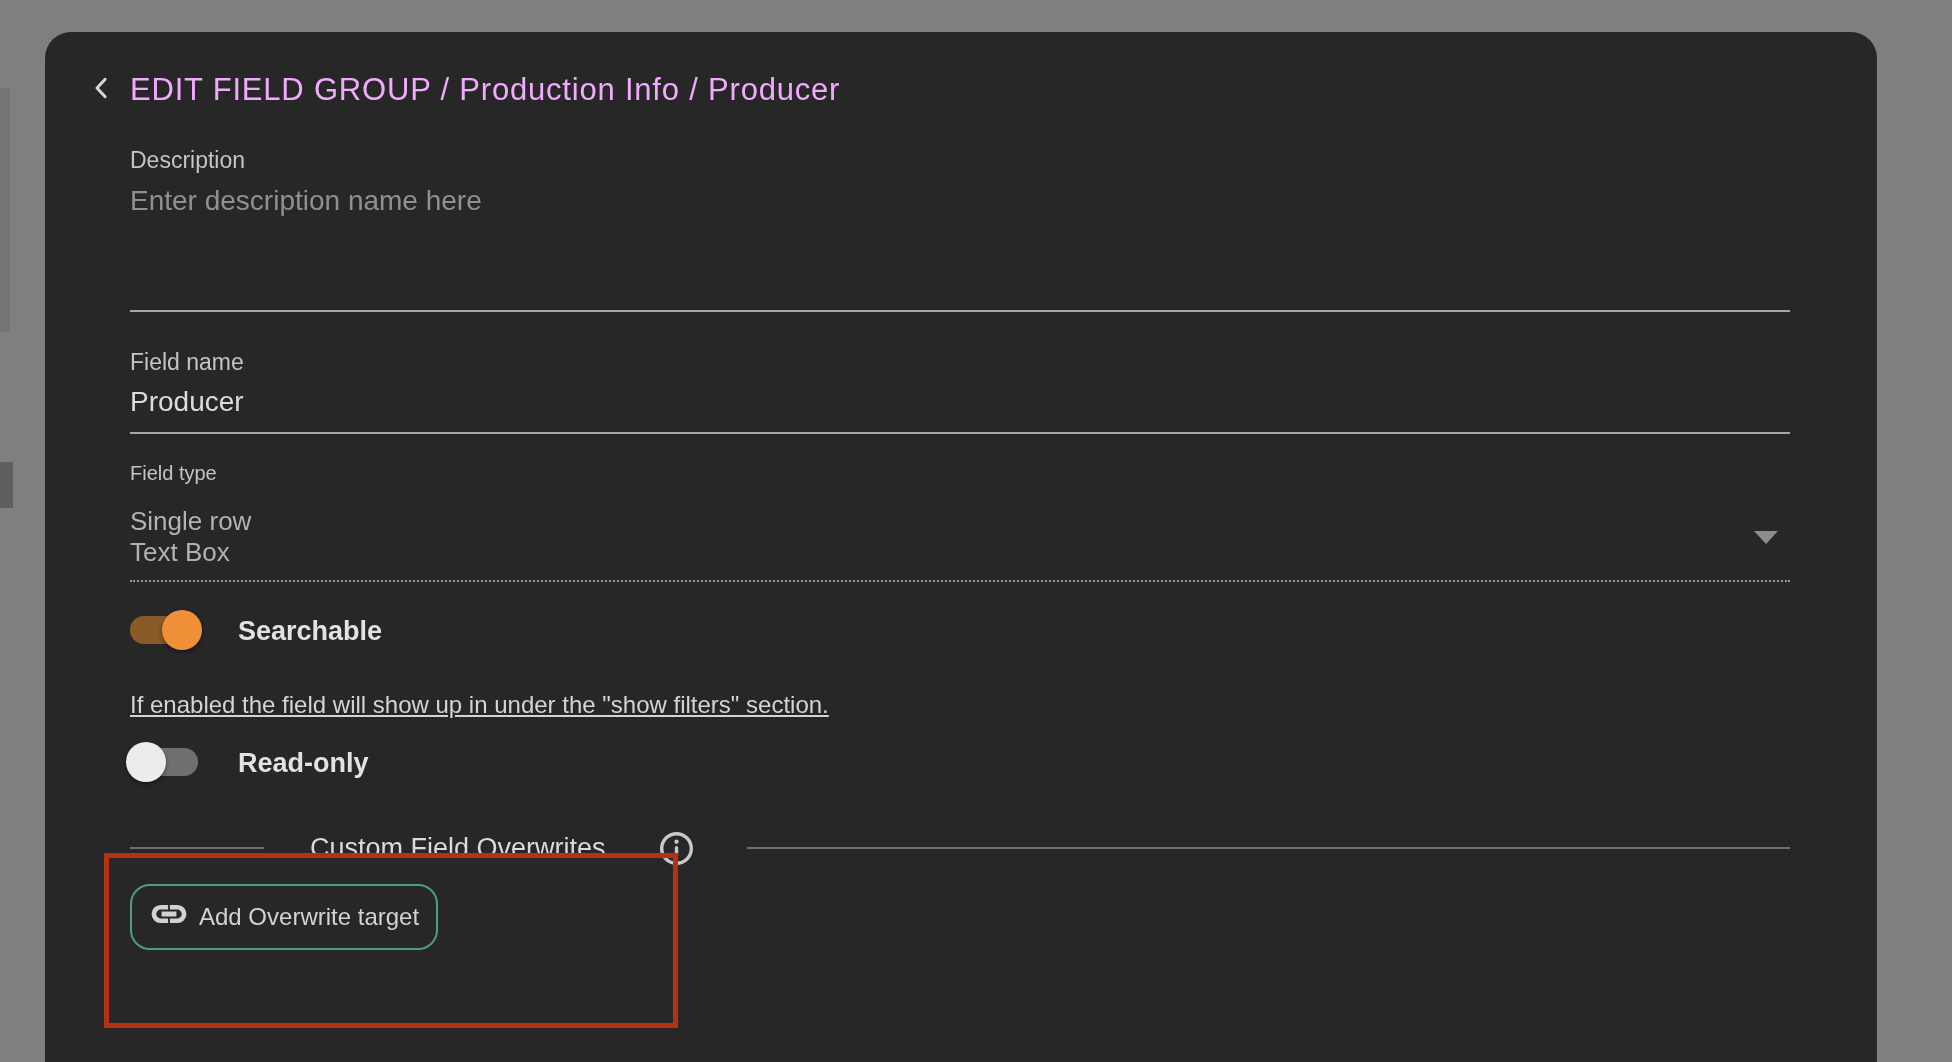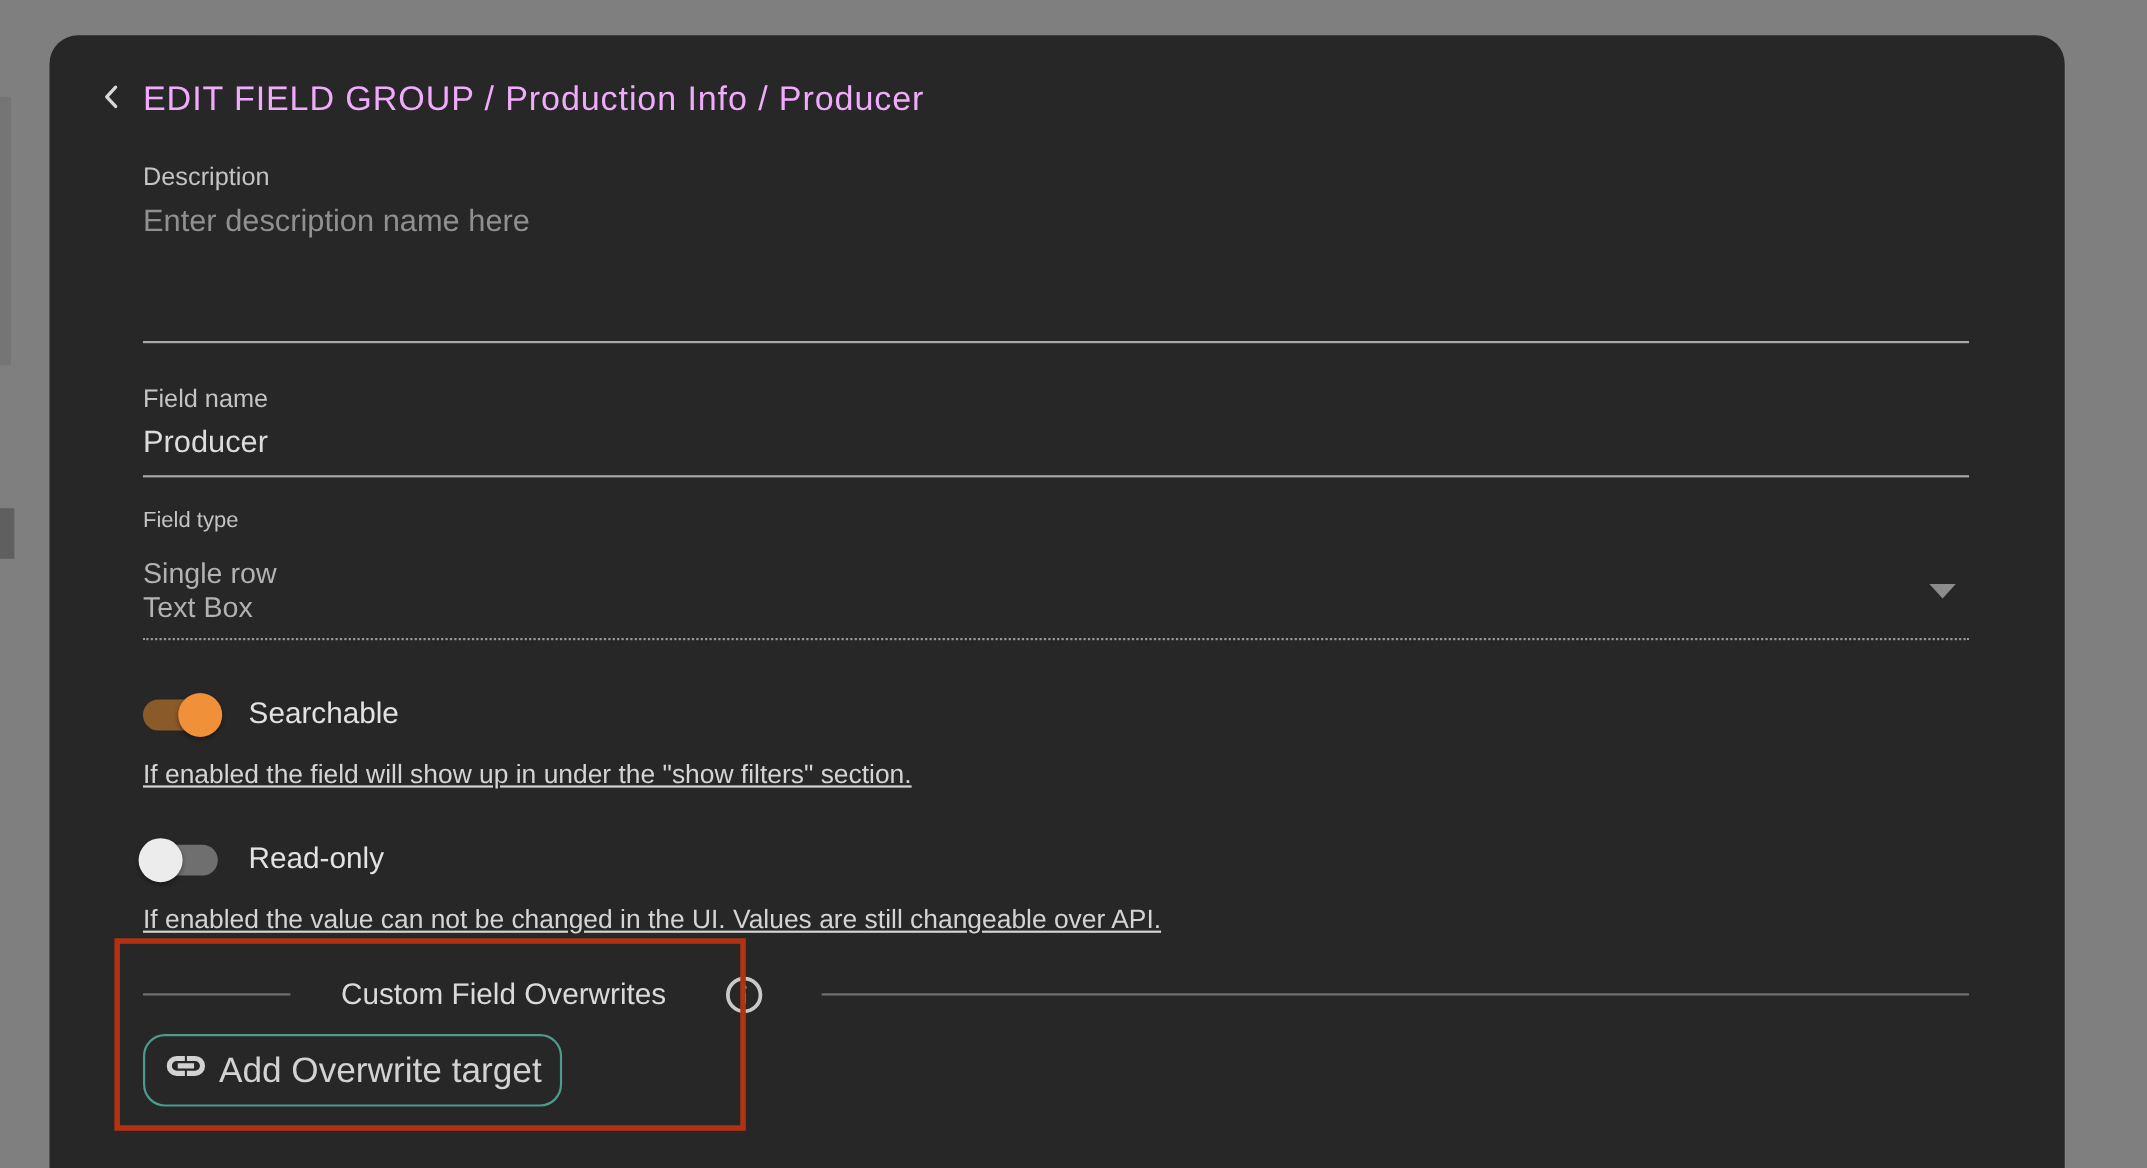--- a/index.html
+++ b/index.html
@@ -76,22 +76,22 @@
   .select-line { font-size: 26px; line-height: 31px; color: #b2b2b2; }
   .select-arrow {
     position: absolute; right: 12px; bottom: 38px;
     width: 0; height: 0;
     border-left: 12px solid transparent;
     border-right: 12px solid transparent;
     border-top: 13px solid #8c8c8c;
   }
 
   .switch-row {
-    display: flex; align-items: flex-end;
-    height: 48px; gap: 28px;
+    display: flex; align-items: flex-start;
+    height: 48px; gap: 40px; font-weight: bold;
   }
   .switch-row.first { margin-top: 34px; }
   .switch-row.second { margin-top: 28px; }
   .switch {
     position: relative; width: 68px; height: 28px;
     border-radius: 14px; cursor: pointer; flex: none;
   }
   .switch-thumb {
     position: absolute; top: -6px;
     width: 40px; height: 40px; border-radius: 50%;
@@ -123,21 +123,21 @@
     cursor: pointer; flex: none;
   }
 
   .add-btn {
     margin-top: 16px;
     display: inline-flex; align-items: center;
     gap: 10px; height: 66px; padding: 0 17px;
     background: transparent;
     border: 2px solid #4c9b8c; border-radius: 20px;
     font-family: "Liberation Sans", sans-serif;
-    font-size: 32px; color: #d2d2d2;
+    font-size: 24px; color: #d2d2d2;
     cursor: pointer;
   }
   .add-btn svg { flex: none; }
 
   .highlight-box {
     position: absolute;
     left: 59px; top: 821px;
     width: 574px; height: 175px;
     border: 5px solid #b43212;
     box-sizing: border-box;
@@ -194,21 +194,20 @@
       <div class="switch-label">Searchable</div>
     </div>
     <div class="helper">If enabled the field will show up in under the "show filters" section.</div>
 
     <div class="switch-row second">
       <div class="switch" data-state="off">
         <div class="switch-thumb"></div>
       </div>
       <div class="switch-label">Read-only</div>
     </div>
-    <div class="helper">If enabled the value can not be changed in the UI. Values are still changeable over API.</div>
 
     <div class="section-divider">
       <div class="divider-seg-left"></div>
       <div class="divider-text">Custom Field Overwrites</div>
       <div class="info-icon">
         <svg width="37" height="37" viewBox="0 0 24 24" fill="none">
           <circle cx="12" cy="12" r="9.6" stroke="#c9c9c9" stroke-width="2.2"></circle>
           <circle cx="12" cy="7.6" r="1.4" fill="#c9c9c9"></circle>
           <rect x="10.9" y="10.4" width="2.2" height="7.0" rx="1.1" fill="#c9c9c9"></rect>
         </svg>

